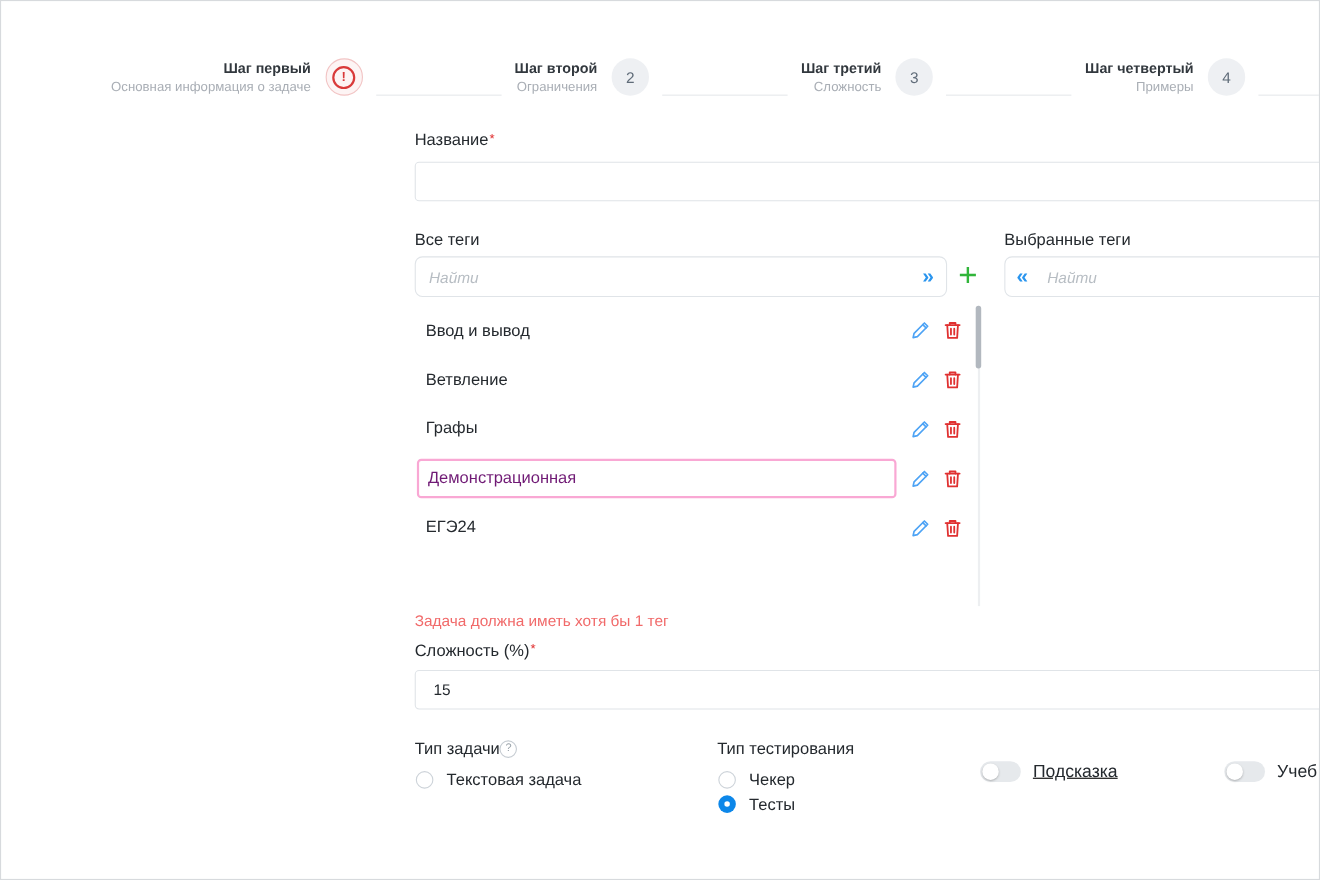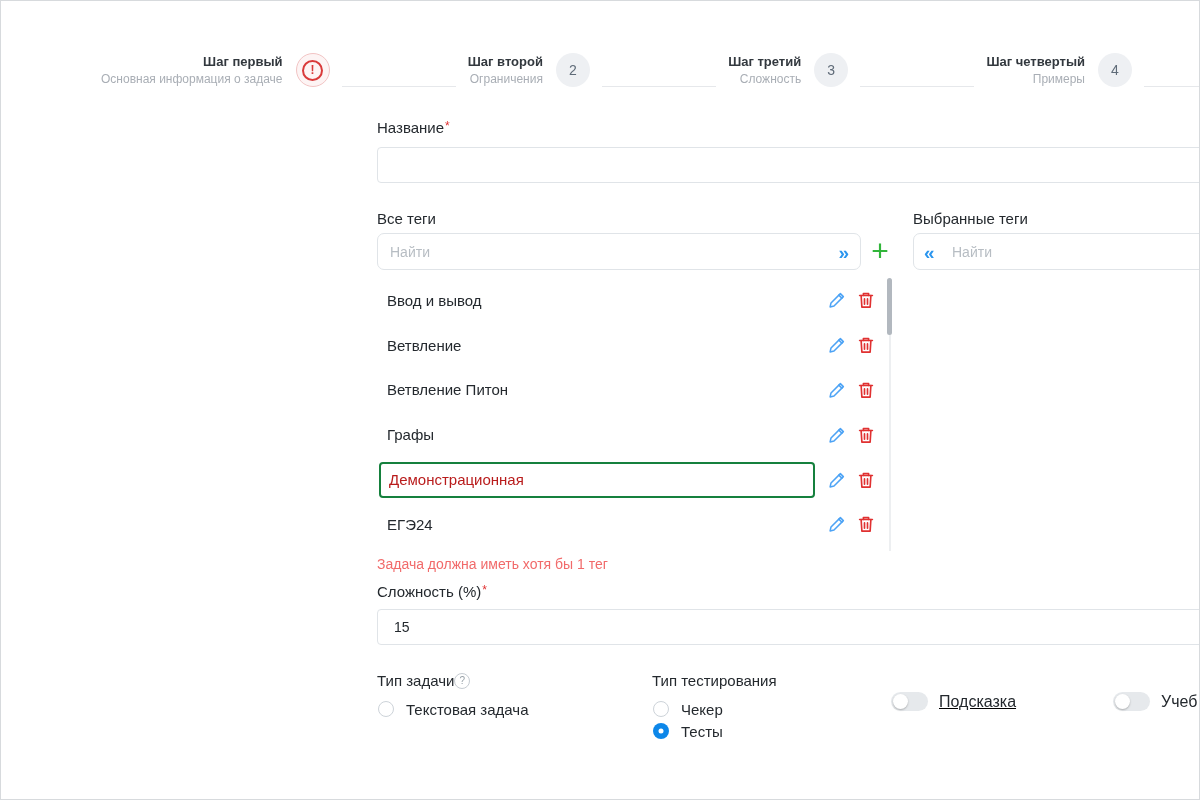--- a/index.html
+++ b/index.html
@@ -40,41 +40,42 @@
   .text-input {
     position:absolute; height:36px; border:1px solid #e0e4e8; border-radius:4px;
     background:#fff; font-size:14px; color:#24292e; padding:0 14px; outline:none;
     font-family:"Liberation Sans", sans-serif;
   }
   .search-wrap { position:absolute; }
   .search-input {
     width:100%; height:37px; border:1px solid #e0e4e8; border-radius:7px;
     font-size:14px; color:#14532d; padding:0 34px 0 12px; outline:none;
     font-family:"Liberation Sans", sans-serif;
+    font-style:italic;
   }
   .search-input::placeholder, .text-input::placeholder { color:#b7bdc3; }
   .chev { position:absolute; top:50%; transform:translateY(-50%);
     color:#2a95ee; font-size:19px; font-weight:bold; line-height:1; cursor:pointer; }
   .chev.right { right:12px; }
   .chev.left { left:11px; }
   .search-wrap.with-left-icon .search-input { padding-left:38px; }
   .plus-btn {
     position:absolute; left:864px; top:233px; width:30px; height:36px;
     color:#31b53a; font-size:30px; font-weight:300; line-height:34px; text-align:center; cursor:pointer;
   }
 
   
   #tag-list { position:absolute; left:376px; top:277px; width:502px; }
   .tag-row { display:flex; align-items:center; height:44.8px; padding:0 4px 0 10px; }
   .tag-row.editing { padding-left:2px; }
   .tag-label { font-size:15px; color:#24292e; }
   .spacer { flex:1; }
   .tag-edit-input {
-    width:436px; height:36px; border:2px solid #15803d; border-radius:4px;
-    font-size:15px; color:#b91c1c; padding:0 8px; outline:none;
+    width:436px; height:36px; border:2px solid #f9a8d4; border-radius:4px;
+    font-size:15px; color:#701a75; padding:0 8px; outline:none;
     font-family:"Liberation Sans", sans-serif;
   }
   .row-icon { width:18px; height:18px; margin-left:11px; cursor:pointer; flex:0 0 auto; }
   .row-icon svg { width:18px; height:18px; display:block; }
   .pencil { color:#4da3f5; }
   .trash { color:#e03131; }
 
   .scroll-track { position:absolute; left:888px; top:277px; width:2px; height:273px; background:#edeff1; }
   .scroll-thumb { position:absolute; left:886px; top:277px; width:5px; height:57px; background:#b2b8bf; border-radius:3px; }
 
@@ -197,39 +198,20 @@
       <span class="row-icon trash">
         <svg viewBox="0 0 24 24" fill="none" stroke="currentColor" stroke-width="2.2" stroke-linejoin="round" stroke-linecap="round">
             <path d="M3.5 6h17"></path>
             <path d="M8.5 6V3.5h7V6"></path>
             <path d="M5.5 6l1 15.5h11l1-15.5"></path>
             <path d="M10 10.5v7M14 10.5v7"></path>
           </svg>
       </span>
     </div>
 
-    <div class="tag-row">
-      <span class="tag-label">Ветвление Питон</span>
-
-      <span class="spacer"></span>
-      <span class="row-icon pencil">
-        <svg viewBox="0 0 24 24" fill="none" stroke="currentColor" stroke-width="2" stroke-linejoin="round" stroke-linecap="round">
-            <path d="M16.5 3.5l4 4L8 20l-5.2 1.2L4 16 16.5 3.5z"></path>
-            <path d="M14.5 5.5l4 4"></path>
-          </svg>
-      </span>
-      <span class="row-icon trash">
-        <svg viewBox="0 0 24 24" fill="none" stroke="currentColor" stroke-width="2.2" stroke-linejoin="round" stroke-linecap="round">
-            <path d="M3.5 6h17"></path>
-            <path d="M8.5 6V3.5h7V6"></path>
-            <path d="M5.5 6l1 15.5h11l1-15.5"></path>
-            <path d="M10 10.5v7M14 10.5v7"></path>
-          </svg>
-      </span>
-    </div>
 
     <div class="tag-row">
       <span class="tag-label">Графы</span>
 
       <span class="spacer"></span>
       <span class="row-icon pencil">
         <svg viewBox="0 0 24 24" fill="none" stroke="currentColor" stroke-width="2" stroke-linejoin="round" stroke-linecap="round">
             <path d="M16.5 3.5l4 4L8 20l-5.2 1.2L4 16 16.5 3.5z"></path>
             <path d="M14.5 5.5l4 4"></path>
           </svg>

